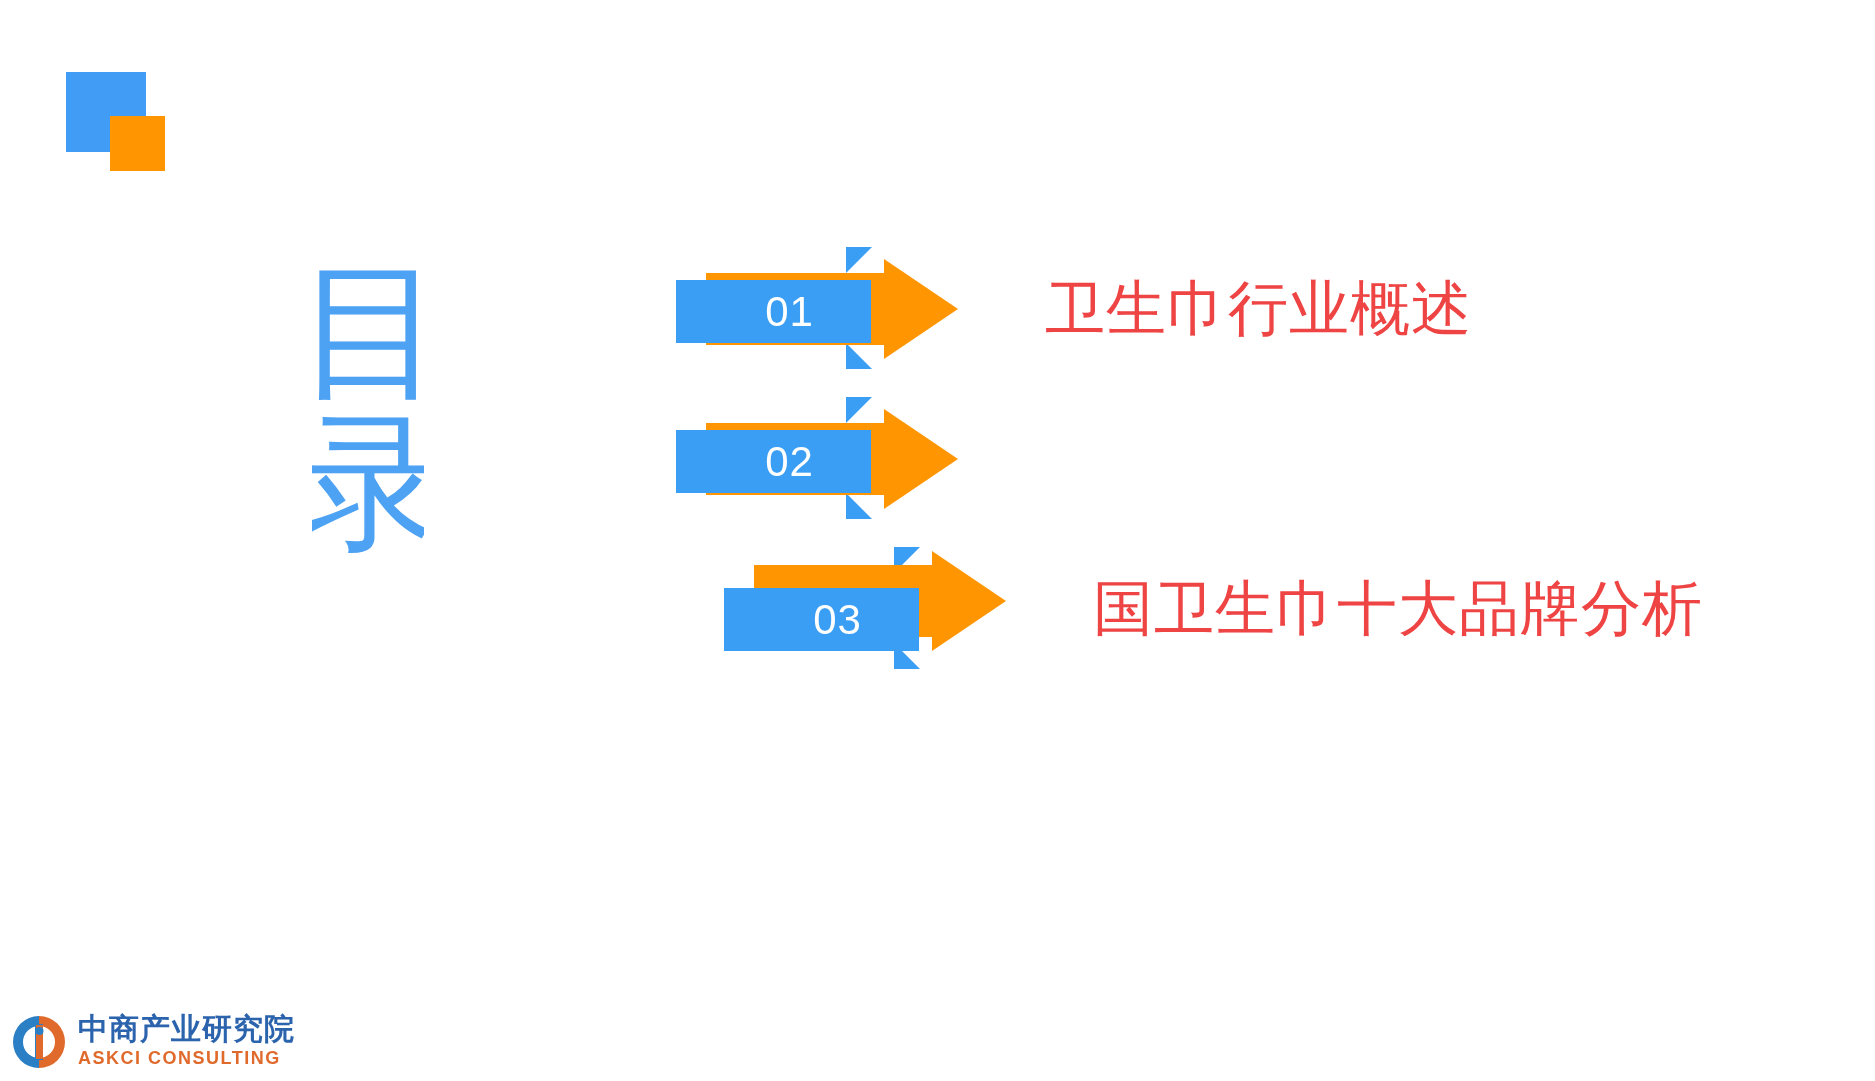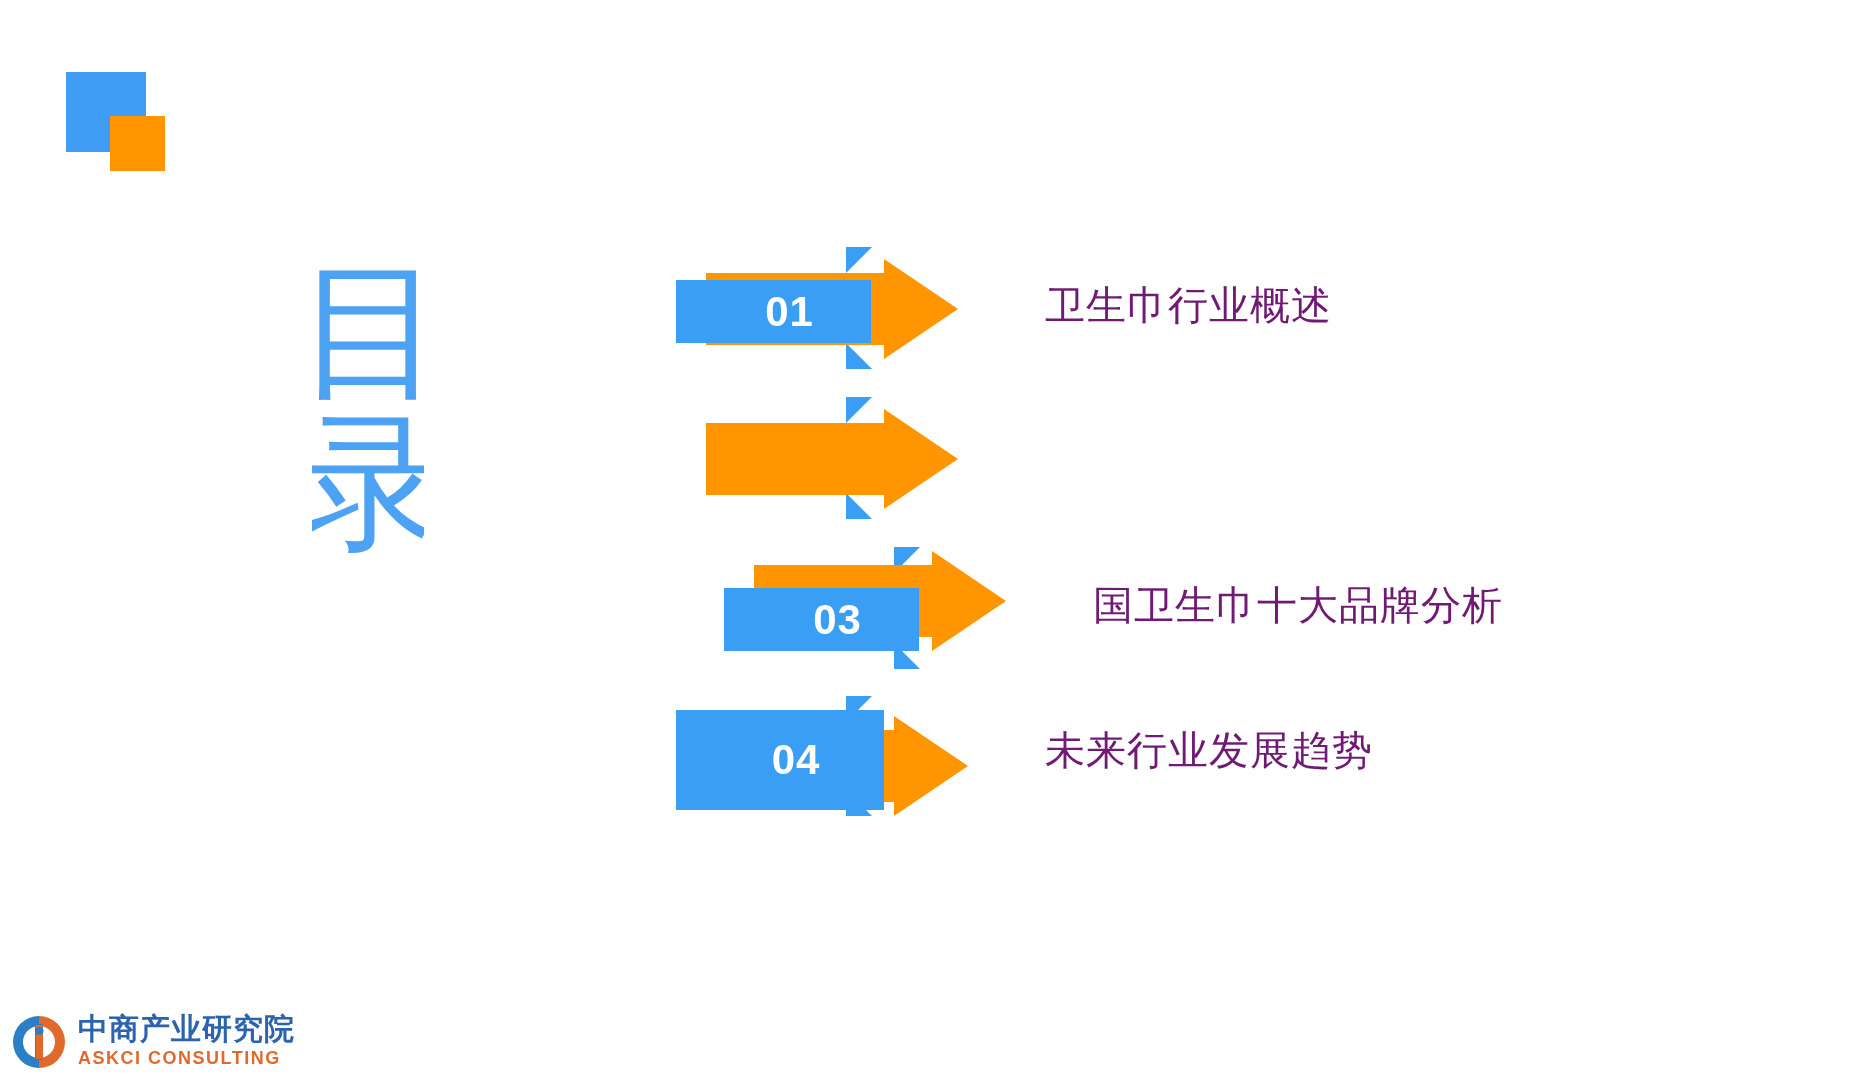--- a/index.html
+++ b/index.html
@@ -134,42 +134,42 @@
     left: 676px;
     top: 37px;
     width: 195px;
     height: 63px;
     background: #3b9ef5;
     color: #ffffff;
     display: flex;
     align-items: center;
     justify-content: center;
     font-size: 42px;
-    font-weight: 700;
+    font-weight: 400;
     letter-spacing: 1px;
     font-family: "Liberation Sans", "DejaVu Sans", sans-serif;
     padding-left: 32px;
     box-sizing: border-box;
   }
   .row-3 .num-plate { top: 45px; }
   .row-4 .num-plate {
     top: 18px;
     height: 100px;
     width: 208px;
   }
 
   
   .row-label {
     position: absolute;
     left: 1045px;
     top: 22px;
-    font-family: Liberation Mono, monospace;
-    font-size: 40px;
+    font-family: Liberation Sans, sans-serif;
+    font-size: 60px;
     line-height: 88px;
-    color: #701a75;
+    color: #ef4444;
     white-space: pre;
     letter-spacing: 1px;
   }
   .row-4 .row-label { top: 18px; }
 
   
   .logo {
     position: absolute;
     left: 10px;
     top: 1013px;
@@ -231,43 +231,34 @@
       <div class="row-label">卫生巾行业概述</div>
     </div>
 
     <div class="row row-2">
       <div class="tri tri-top"></div>
       <div class="tri tri-bottom"></div>
       <div class="arrow">
         <div class="arrow-bar"></div>
         <div class="arrow-head"></div>
       </div>
+      <div class="num-plate">02</div>
     </div>
 
     <div class="row row-3">
       <div class="tri tri-top"></div>
       <div class="tri tri-bottom"></div>
       <div class="arrow">
         <div class="arrow-bar"></div>
         <div class="arrow-head"></div>
       </div>
       <div class="num-plate">03</div>
       <div class="row-label">国卫生巾十大品牌分析</div>
     </div>
 
-    <div class="row row-4">
-      <div class="tri tri-top"></div>
-      <div class="arrow">
-        <div class="arrow-bar"></div>
-        <div class="arrow-head"></div>
-      </div>
-      <div class="tri tri-bottom"></div>
-      <div class="num-plate">04</div>
-      <div class="row-label">未来行业发展趋势</div>
-    </div>
 
   </div>
 
   <div class="logo">
     <div class="logo-mark">
       <svg width="58" height="58" viewBox="0 0 58 58" xmlns="http://www.w3.org/2000/svg">
         <path d="M29 3 A26 26 0 0 0 29 55 L29 45 A16 16 0 0 1 29 13 Z" fill="#2b7fc4"></path>
         <path d="M29 3 A26 26 0 0 1 29 55 L29 45 A16 16 0 0 0 29 13 Z" fill="#e06a2b"></path>
         <rect x="25" y="11" width="8" height="36" fill="#2b7fc4"></rect>
         <rect x="25" y="11" width="8" height="36" fill="#e06a2b" opacity="0"></rect>

